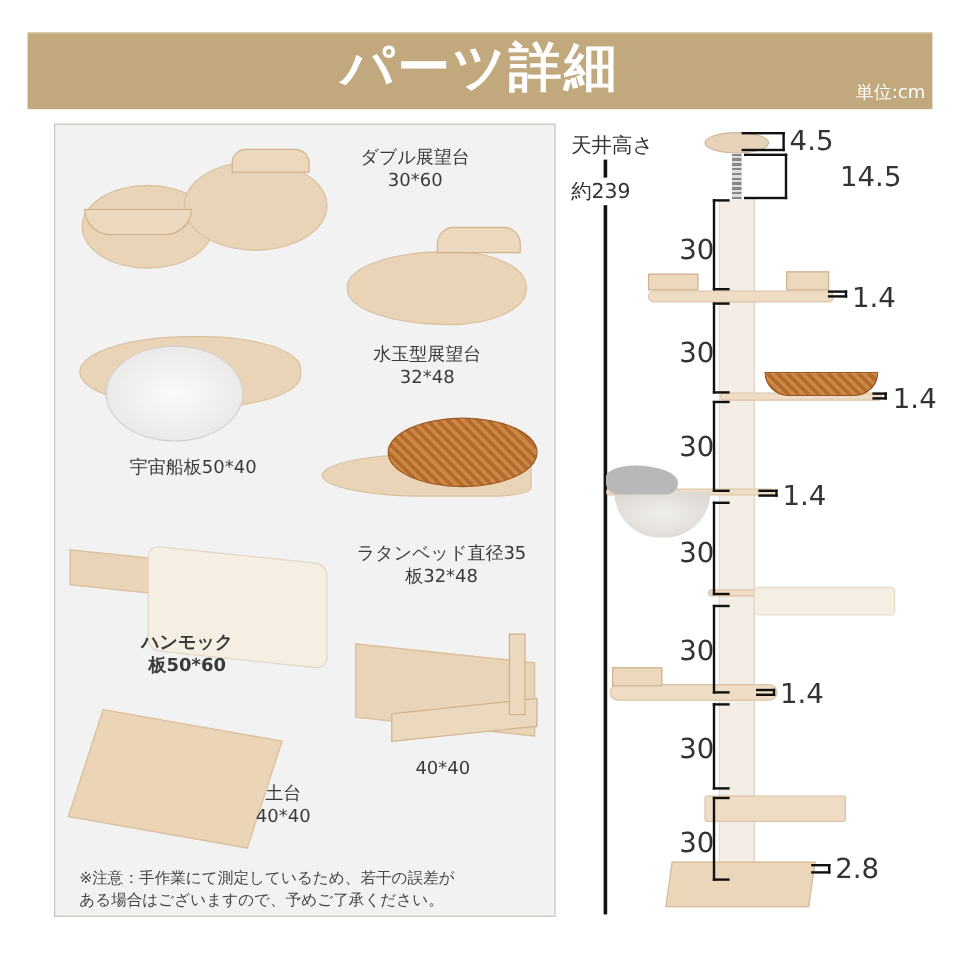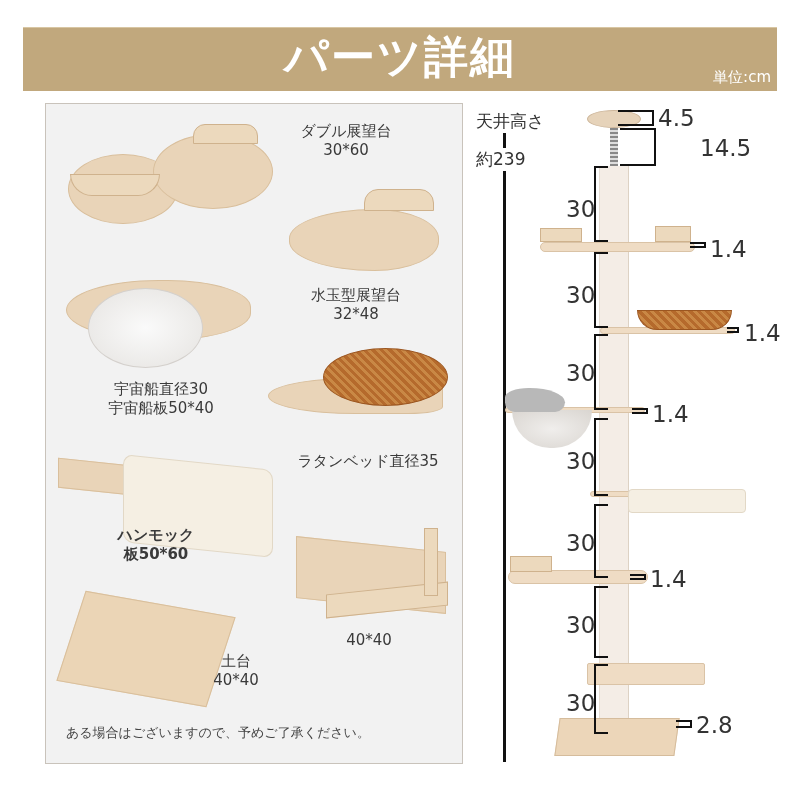--- a/index.html
+++ b/index.html
@@ -58,30 +58,30 @@
   <div class="label" style="left:245px; top:182px; width:130px;">
     <div>水玉型展望台</div>
     <div>32*48</div>
   </div>
 
   <div class="part" style="left:20px; top:176px; width:185px; height:95px;">
     <div class="wood" style="position:absolute; left:0; top:0; width:185px; height:60px; border-radius:50% 45% 45% 50%;"></div>
     <div style="position:absolute; left:22px; top:8px; width:115px; height:80px; border-radius:50%; background: radial-gradient(#fafafa, #e5e3e0); border:1px solid #d4d0cc;"></div>
   </div>
   <div class="label" style="left:40px; top:276px; width:150px;">
-    <div>宇宙船直径30</div>
     <div>宇宙船板50*40</div>
   </div>
 
   <div class="part" style="left:222px; top:242px; width:185px; height:85px;">
     <div class="wood" style="position:absolute; left:0; top:32px; width:175px; height:36px; border-radius:50% 20% 20% 50%;"></div>
     <div class="basket" style="left:55px; top:2px; width:125px; height:58px; border-radius:50%;"></div>
   </div>
   <div class="label" style="left:232px; top:348px; width:180px;">
     <div>ラタンベッド直径35</div>
+    <div>板32*48</div>
   </div>
 
   <div class="part" style="left:12px; top:354px; width:220px; height:95px;">
     <div class="wood" style="position:absolute; left:0; top:6px; width:120px; height:30px; transform: skewY(6deg);"></div>
     <div style="position:absolute; left:65px; top:4px; width:150px; height:88px; background:#f5efe3; border:1px solid #e2d8c6; border-radius:10px; transform: skewY(6deg);"></div>
   </div>
   <div class="label" style="left:55px; top:422px; width:110px;font-weight:bold;">
     <div>ハンモック</div>
     <div>板50*60</div>
   </div>
@@ -97,20 +97,21 @@
 
   <div class="part" style="left:15px; top:492px; width:170px; height:110px;">
     <div class="wood" style="position:absolute; left:10px; top:8px; width:150px; height:90px; transform: skew(-18deg, 10deg); background:#ebd5b6;"></div>
   </div>
   <div class="label" style="left:160px; top:548px; width:60px;">
     <div>土台</div>
     <div>40*40</div>
   </div>
 
   <div class="note">
+    <div>※注意：手作業にて測定しているため、若干の誤差が</div>
     <div>ある場合はございますので、予めご了承ください。</div>
   </div>
 </div>
 
 <div class="ceiling-line"></div>
 <div class="ceil-label" style="top:110px;">天井高さ</div>
 <div class="ceil-label" style="top:148px;">約239</div>
 
 <div class="part" style="left:587px; top:110px; width:54px; height:18px; background:#e6d3ba; border-radius:50%; border:1px solid #cdb69a;"></div>
 <div class="part" style="left:610px; top:128px; width:8px; height:38px; background:repeating-linear-gradient(0deg,#888 0 2px,#ddd 2px 4px);"></div>

